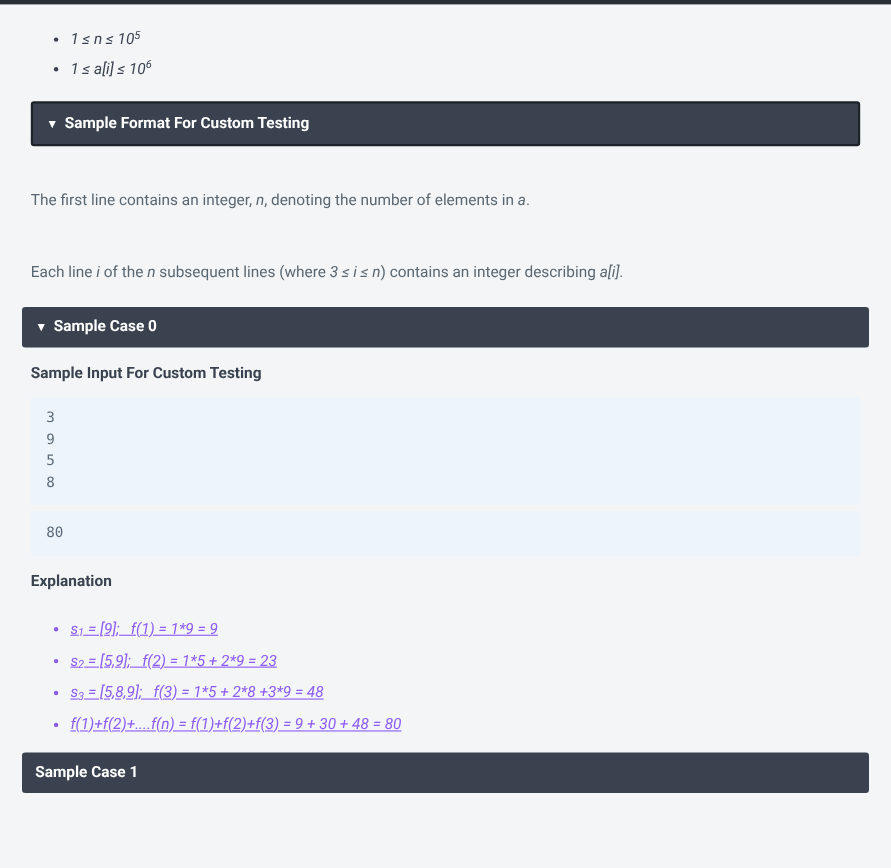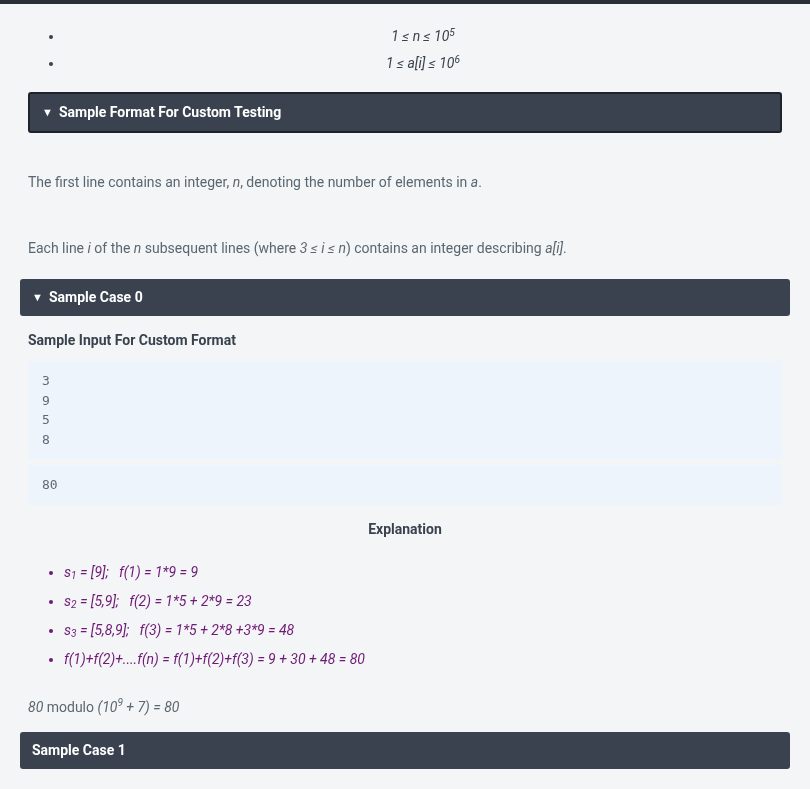--- a/index.html
+++ b/index.html
@@ -15,21 +15,21 @@
   .pad-lr { padding-left: 18px; padding-right: 18px; }
 
   .section-heading {
     font-weight: 700;
     font-size: 14px;
     color: #39424e;
     margin-bottom: 10px;
   }
 
   ul.bullets { list-style: disc; padding-left: 36px; }
-  ul.bullets li { margin: 6px 0; font-style: italic; color: #39424e; text-align: center; }
+  ul.bullets li { margin: 6px 0; font-style: italic; color: #39424e; }
 
   .collapsible {
     background: #39424e;
     color: #fff;
     padding: 8px 12px;
     font-weight: 700;
     font-size: 14px;
     border-radius: 3px;
     display: flex;
     align-items: center;
@@ -56,21 +56,21 @@
     color: #5c6a78;
     white-space: pre;
     margin-bottom: 6px;
     border-radius: 2px;
   }
 
   .expl-lines .it { font-style: italic; }
   .expl-lines div { margin: 2px 0; }
 
   ul.calc { list-style: disc; padding-left: 36px; margin: 22px 0 14px 0; }
-  ul.calc li { margin: 8px 0; font-style: italic; color: #701a75; }
+  ul.calc li { margin: 8px 0; font-style: italic; color: #8b5cf6; text-decoration: underline; }
 
   .sup { font-size: 0.72em; position: relative; top: -0.5em; font-style: inherit; }
   .sub { font-size: 0.72em; position: relative; top: 0.25em; font-style: inherit; }
 
   .mt-18 { margin-top: 18px; }
   .mt-8 { margin-top: 8px; }
   .mb-14 { margin-bottom: 14px; }
 </style>
 </head>
 <body>
@@ -97,38 +97,37 @@
 
   <div class="pad-lr" style="padding-left:10px;padding-right:10px;">
     <div class="collapsible">
       <span class="tri">▼</span>
       <span>Sample Case 0</span>
     </div>
   </div>
 
   <div class="pad-lr">
 
-    <div class="subheading">Sample Input For Custom Format</div>
+    <div class="subheading">Sample Input For Custom Testing</div>
     <div class="codeblock">3
 9
 5
 8</div>
 
     <div class="codeblock">80</div>
 
-    <div class="subheading" style="margin-bottom:17px;text-align:center;">Explanation</div>
+    <div class="subheading" style="margin-bottom:17px;">Explanation</div>
 
     <ul class="calc">
       <li>s<span class="sub">1</span> = [9];&nbsp;&nbsp; f(1) = 1*9 = 9</li>
       <li>s<span class="sub">2</span> = [5,9];&nbsp;&nbsp; f(2) = 1*5 + 2*9 = 23</li>
       <li>s<span class="sub">3</span> = [5,8,9];&nbsp;&nbsp; f(3) = 1*5 + 2*8 +3*9 = 48</li>
       <li>f(1)+f(2)+....f(n) = f(1)+f(2)+f(3) = 9 + 30 + 48 = 80</li>
     </ul>
 
-    <div class="body-text" style="padding-top:0;"><span class="it">80</span> modulo <span class="it">(10<span class="sup">9</span> + 7) = 80</span></div>
   </div>
 
   <div class="pad-lr mt-8" style="padding-left:10px;padding-right:10px;">
     <div class="collapsible">
 
       <span>Sample Case 1</span>
     </div>
   </div>
 
 </div>

